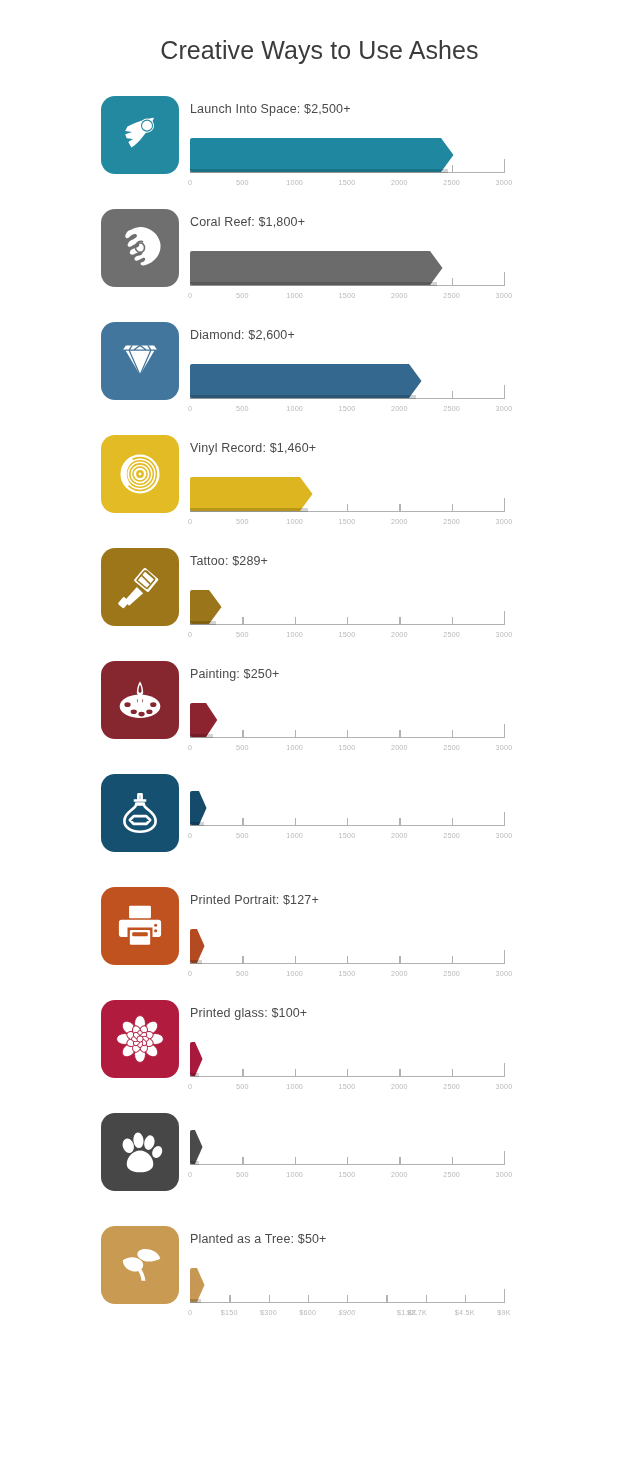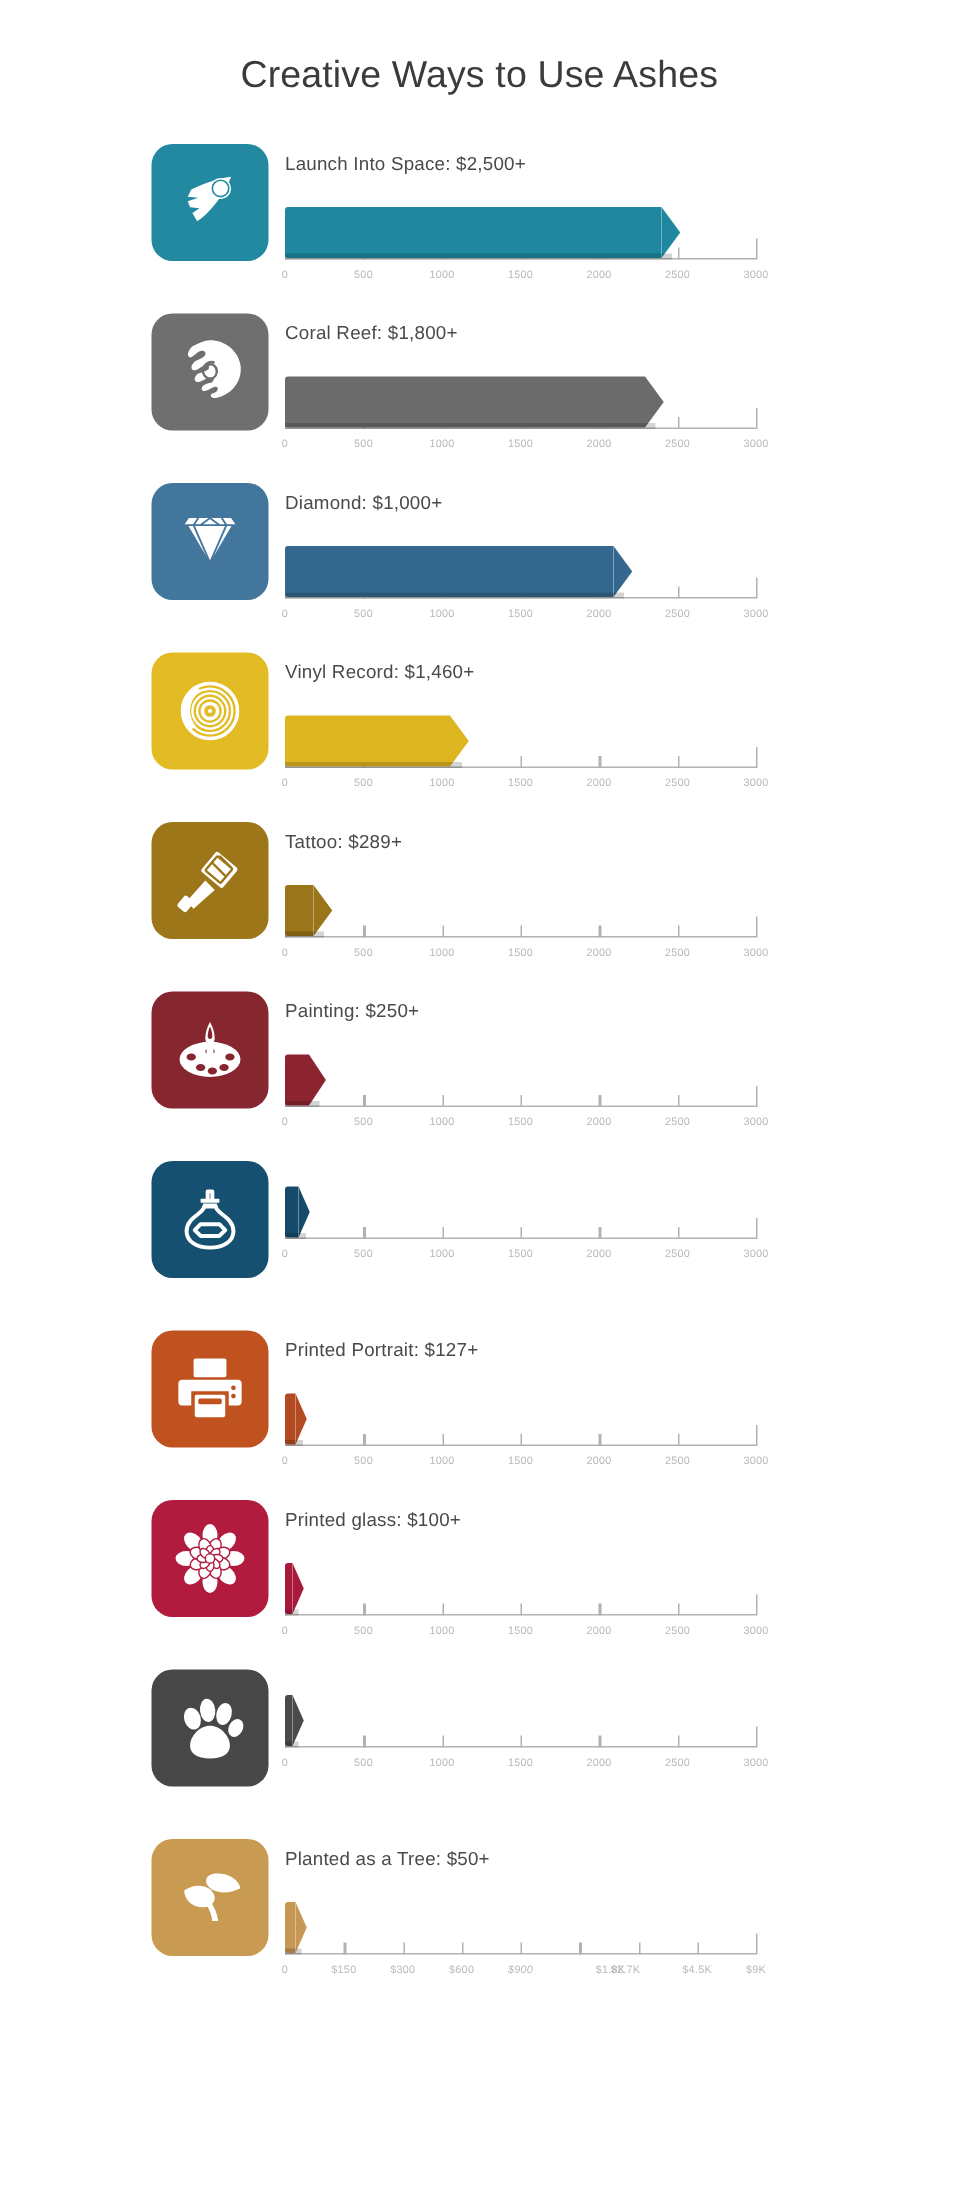--- a/index.html
+++ b/index.html
@@ -223,21 +223,21 @@
       <div class="icon-tile" style="background: rgb(67, 118, 156);">
         <span>
           <svg viewBox="0 0 64 64">
             <path fill="#fff" d="M12 16h40l-20 34z"></path>
             <path fill="#fff" d="M14 12h36l4 6H10z"></path>
             <path fill="none" stroke="#43769c" stroke-width="1.6" d="M10 18h44M22 12l-4 6 14 32M42 12l4 6-14 32M24 18l8-6 8 6"></path>
           </svg>
         </span>
       </div>
       <div class="row-body">
-        <div class="row-label">Diamond: $1,000+</div>
+        <div class="row-label">Diamond: $2,600+</div>
         <div class="chart">
           <div class="axis-line"></div>
           <div class="tick edge" style="left: 0px;"></div>
           <div class="tick-label" style="left: 0px;">0</div>
           <div class="tick" style="left: 52.3333px;"></div>
           <div class="tick-label" style="left: 52.3333px;">500</div>
           <div class="tick" style="left: 104.667px;"></div>
           <div class="tick-label" style="left: 104.667px;">1000</div>
           <div class="tick" style="left: 157px;"></div>
           <div class="tick-label" style="left: 157px;">1500</div>

